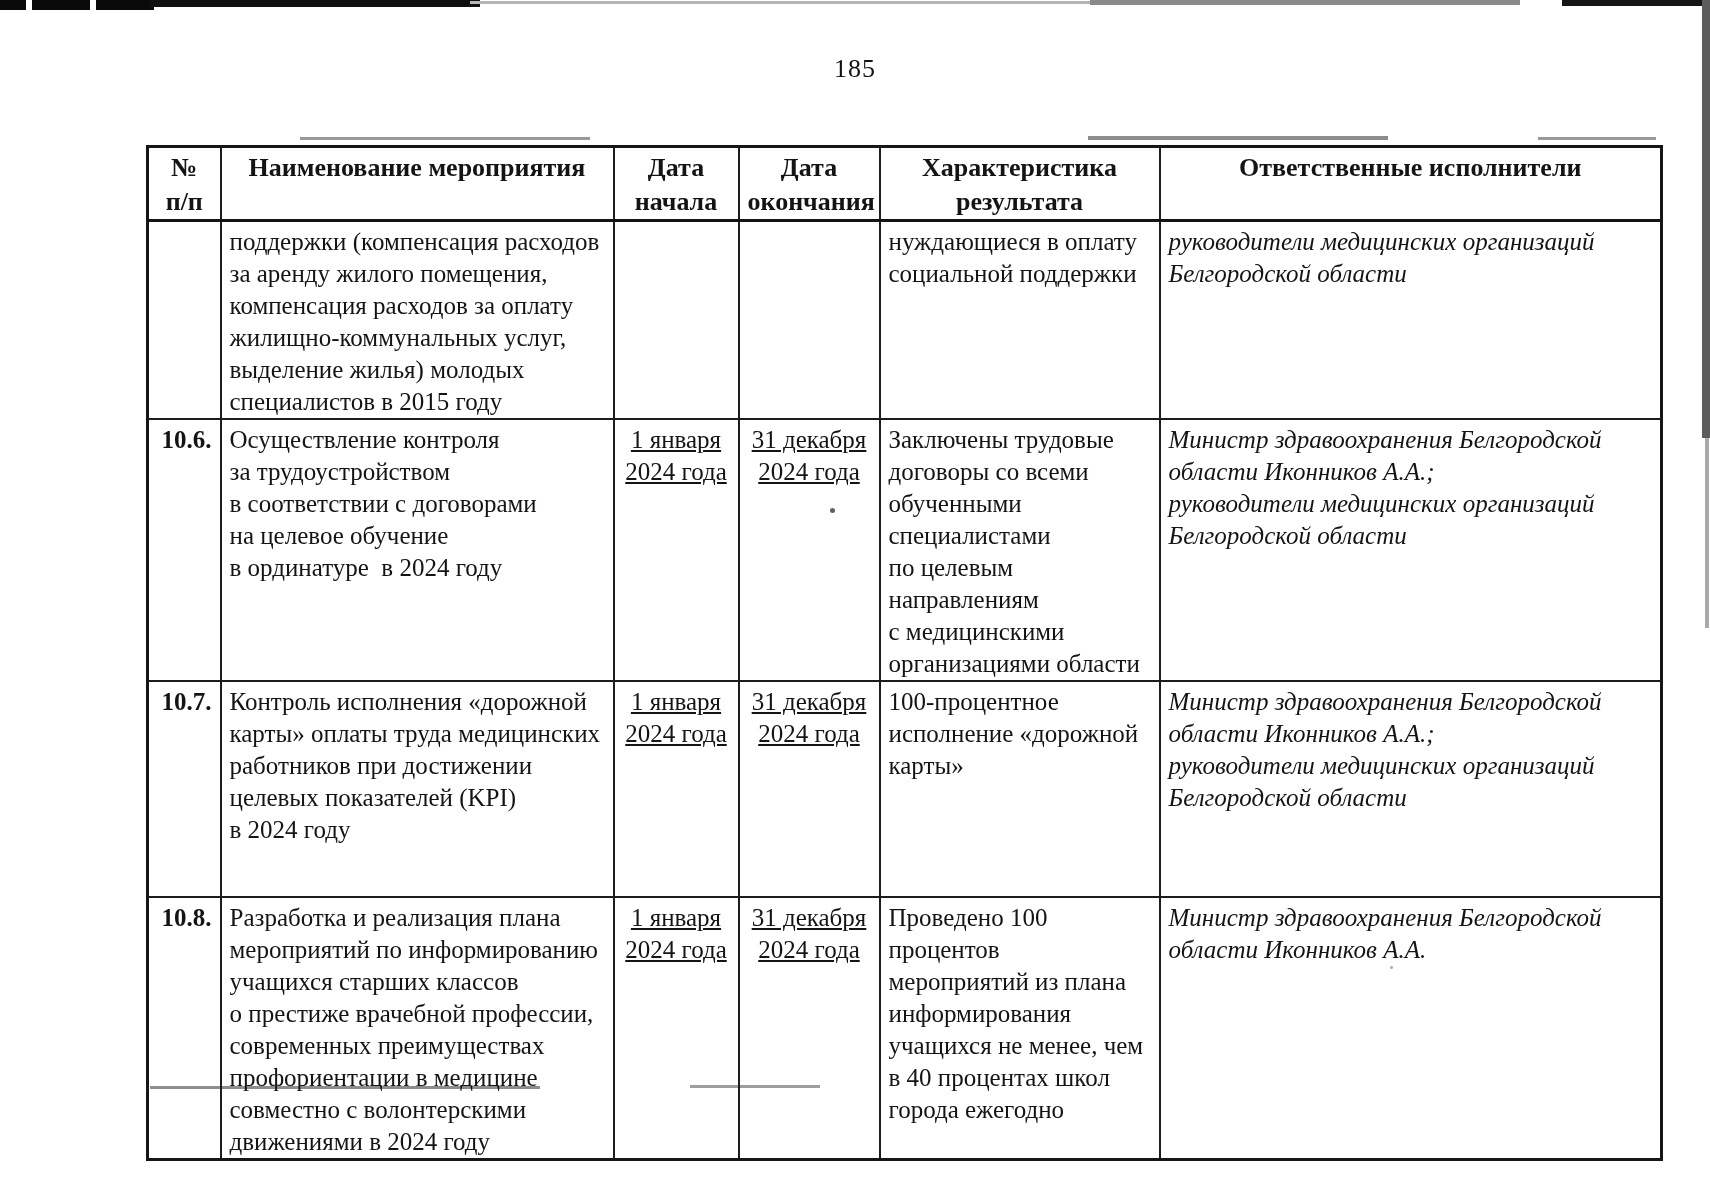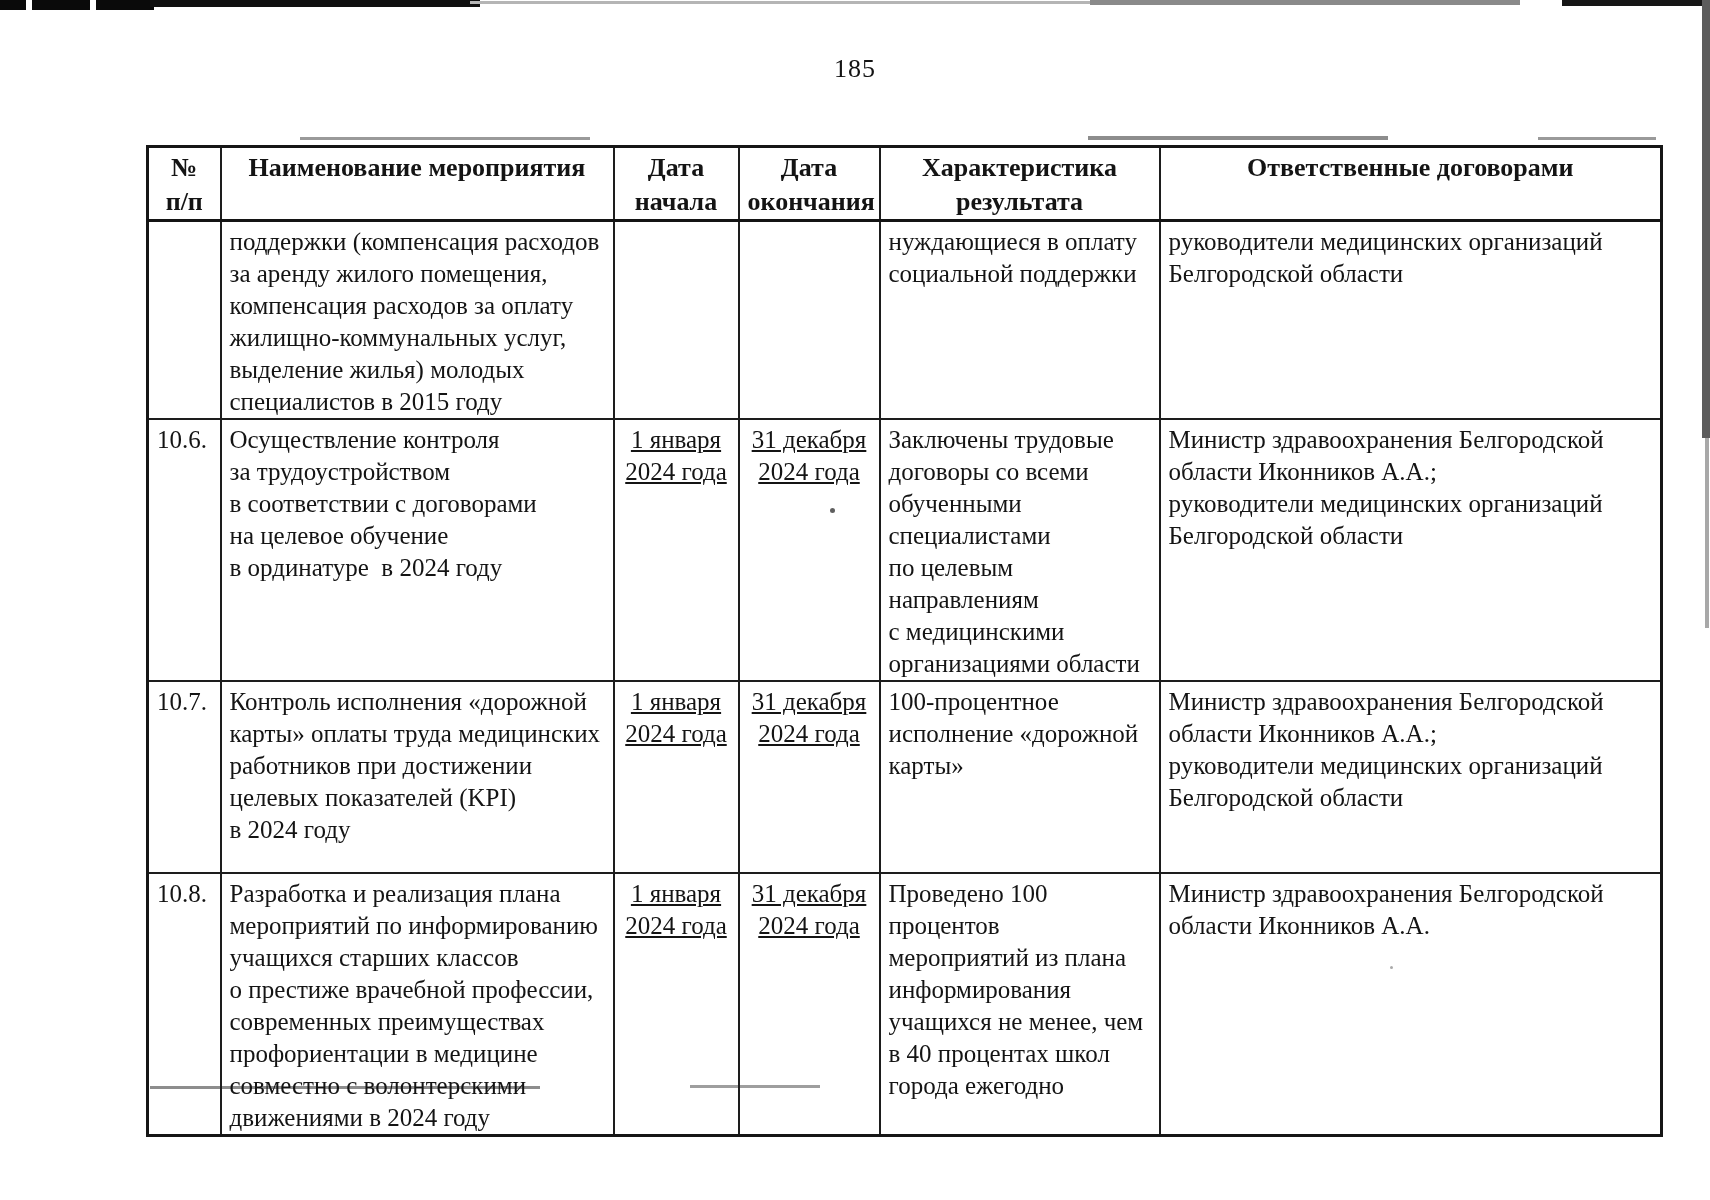--- a/index.html
+++ b/index.html
@@ -39,25 +39,25 @@
     white-space: pre-wrap;
   }
   table.doc-table tr.hdr td {
     font-weight: bold;
     font-size: 26px;
     line-height: 34px;
     text-align: center;
     padding-top: 3px;
     border-bottom: 3px solid #141414;
   }
-  td.c-num   { text-align: left; }
+  td.c-num   { text-align: right; font-weight: bold; }
   td.c-name  { padding-left: 12px; }
   td.c-date  { text-align: center; text-decoration: underline; }
   td.c-res   { padding-right: 2px; }
-  td.c-resp  { padding-left: 10px; }
+  td.c-resp  { padding-left: 10px; font-style: italic; }
 
   
   .art { position: absolute; }
   .a-top1  { left: 0;    top: 0;   width: 158px;  height: 10px;
              background: repeating-linear-gradient(90deg,#0a0a0a 0 26px, #ffffff 26px 32px, #0a0a0a 32px 64px); }
   .a-top2  { left: 150px; top: 0;  width: 330px;  height: 7px;  background: #101010; }
   .a-top3  { left: 470px; top: 1px; width: 630px; height: 3px;  background: #b5b5b5; }
   .a-top4  { left: 1090px; top: 0;  width: 430px; height: 5px;  background: #8a8a8a; }
   .a-top5  { left: 1562px; top: 0;  width: 148px; height: 6px;  background: #161616; }
   .a-right1{ left: 1702px; top: 0;  width: 8px;   height: 438px; background: #5c5c5c; }
@@ -104,21 +104,21 @@
       <tr class="hdr" style="height:70px">
     <td>№
 п/п</td>
     <td>Наименование мероприятия</td>
     <td>Дата
 начала</td>
     <td>Дата
 окончания</td>
     <td>Характеристика
 результата</td>
-    <td>Ответственные договорами</td>
+    <td>Ответственные исполнители</td>
   </tr>
 
   <tr style="height:193px">
     <td class="c-num"></td>
     <td class="c-name">поддержки (компенсация расходов
 за аренду жилого помещения,
 компенсация расходов за оплату
 жилищно-коммунальных услуг,
 выделение жилья) молодых
 специалистов в 2015 году</td>
@@ -148,21 +148,21 @@
 по целевым
 направлениям
 с медицинскими
 организациями области</td>
     <td class="c-resp">Министр здравоохранения Белгородской
 области Иконников А.А.;
 руководители медицинских организаций
 Белгородской области</td>
   </tr>
 
-  <tr style="height:192px">
+  <tr style="height:216px">
     <td class="c-num">10.7.</td>
     <td class="c-name">Контроль исполнения «дорожной
 карты» оплаты труда медицинских
 работников при достижении
 целевых показателей (KPI)
 в 2024 году</td>
     <td class="c-date">1 января
 2024 года</td>
     <td class="c-date">31 декабря
 2024 года</td>

